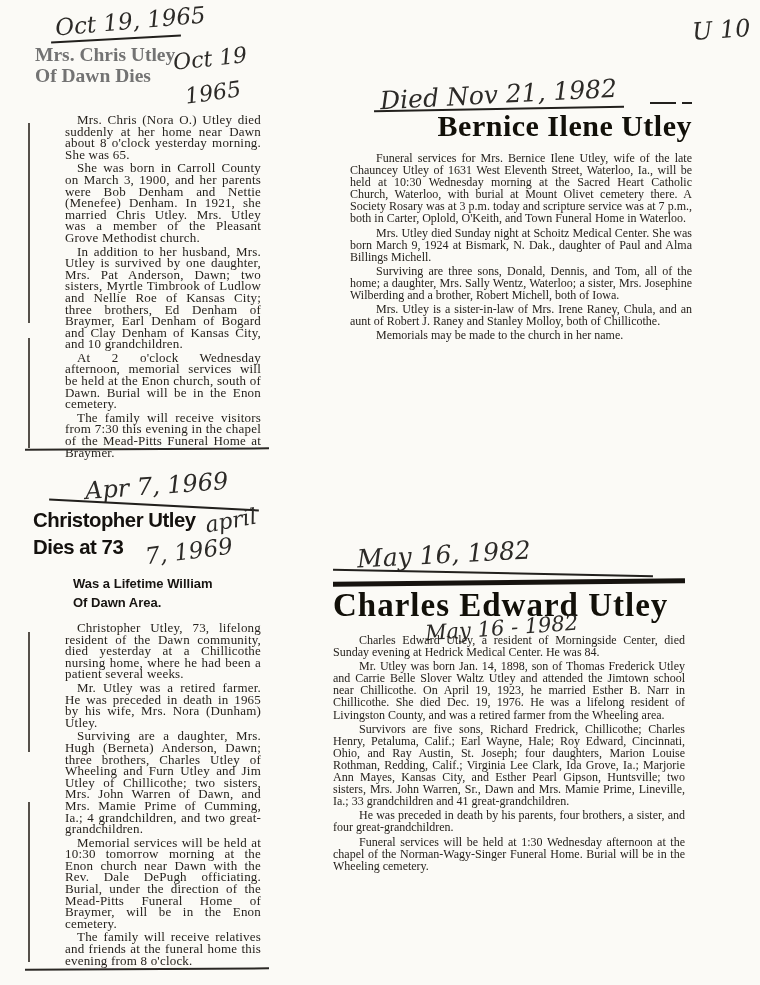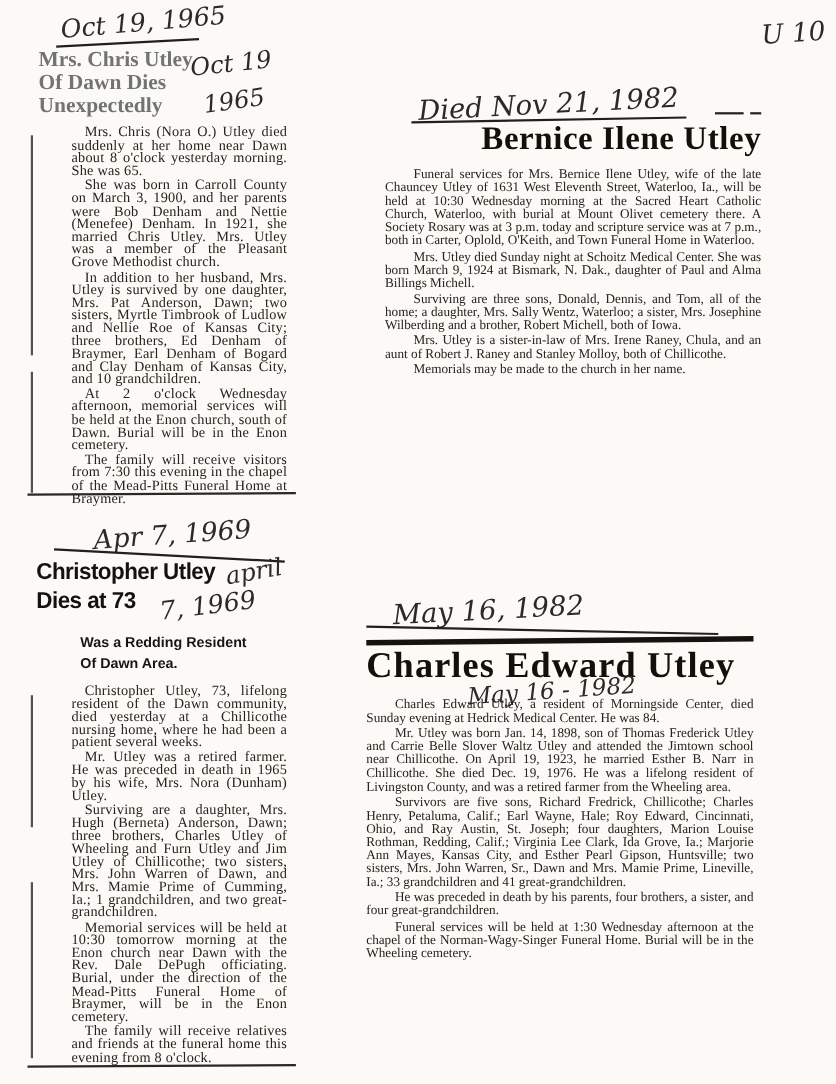--- a/index.html
+++ b/index.html
@@ -92,21 +92,20 @@
 
 <div class="hand" style="left:692px; top:16px; font-size:24px; transform:rotate(-4deg);">U 10</div>
 
 <div class="clip col-left" style="left:33px; top:8px;">
   <div class="hand" style="left:22px; top:0px; font-size:23px; transform:rotate(-5deg);">Oct 19, 1965</div>
   <div class="stroke" style="left:18px; top:30px; width:130px; height:2px; transform:rotate(-3deg);"></div>
 
   <div class="head-serif-sm" style="position:absolute; left:2px; top:36px; width:160px;">
     <div>Mrs. Chris Utley</div>
     <div>Of Dawn Dies</div>
-    <div>Unexpectedly</div>
   </div>
 
   <div class="hand" style="left:140px; top:38px; font-size:22px; transform:rotate(-6deg);">Oct 19</div>
   <div class="hand" style="left:152px; top:72px; font-size:22px; transform:rotate(-8deg);">1965</div>
 
   <div class="col-rule" style="left:-5px; top:115px; height:200px;"></div>
   <div class="col-rule" style="left:-5px; top:330px; height:110px;"></div>
 
   <div class="news-body indent" style="position:absolute; left:0; top:106px; width:228px;">
     <p>Mrs. Chris (Nora O.) Utley died suddenly at her home near Dawn about 8 o'clock yesterday morning. She was 65.</p>
@@ -142,31 +141,31 @@
 
   <div class="head-sans" style="position:absolute; left:0px; top:34px;">
     <div>Christopher Utley</div>
     <div>Dies at 73</div>
   </div>
 
   <div class="hand" style="left:172px; top:36px; font-size:22px; transform:rotate(-10deg);">april</div>
   <div class="hand" style="left:112px; top:66px; font-size:23px; transform:rotate(-7deg);">7, 1969</div>
 
   <div class="subhead" style="position:absolute; left:40px; top:102px;">
-    <div>Was a Redding Resident</div>
+    <div>Was a Lifetime William</div>
     <div>Of Dawn Area.</div>
   </div>
 
   <div class="col-rule" style="left:-5px; top:160px; height:120px;"></div>
   <div class="col-rule" style="left:-5px; top:330px; height:160px;"></div>
 
   <div class="news-body indent" style="position:absolute; left:0; top:150px; width:228px;">
     <p>Christopher Utley, 73, lifelong resident of the Dawn community, died yesterday at a Chillicothe nursing home, where he had been a patient several weeks.</p>
     <p>Mr. Utley was a retired farmer. He was preceded in death in 1965 by his wife, Mrs. Nora (Dunham) Utley.</p>
-    <p>Surviving are a daughter, Mrs. Hugh (Berneta) Anderson, Dawn; three brothers, Charles Utley of Wheeling and Furn Utley and Jim Utley of Chillicothe; two sisters, Mrs. John Warren of Dawn, and Mrs. Mamie Prime of Cumming, Ia.; 1 grandchildren, and two great-grandchildren.</p>
+    <p>Surviving are a daughter, Mrs. Hugh (Berneta) Anderson, Dawn; three brothers, Charles Utley of Wheeling and Furn Utley and Jim Utley of Chillicothe; two sisters, Mrs. John Warren of Dawn, and Mrs. Mamie Prime of Cumming, Ia.; 4 grandchildren, and two great-grandchildren.</p>
     <p>Memorial services will be held at 10:30 tomorrow morning at the Enon church near Dawn with the Rev. Dale DePugh officiating. Burial, under the direction of the Mead-Pitts Funeral Home of Braymer, will be in the Enon cemetery.</p>
     <p>The family will receive relatives and friends at the funeral home this evening from 8 o'clock.</p>
   </div>
 
   <div class="rule-end" style="left:-8px; top:496px; width:244px; transform:rotate(-0.3deg);"></div>
 </div>
 
 <div class="clip col-right" style="left:333px; top:542px; width:352px;">
   <div class="hand" style="left:24px; top:-2px; font-size:25px; transform:rotate(-3deg);">May 16, 1982</div>
   <div class="stroke" style="left:0px; top:30px; width:320px; height:1.5px; transform:rotate(1.2deg);"></div>

